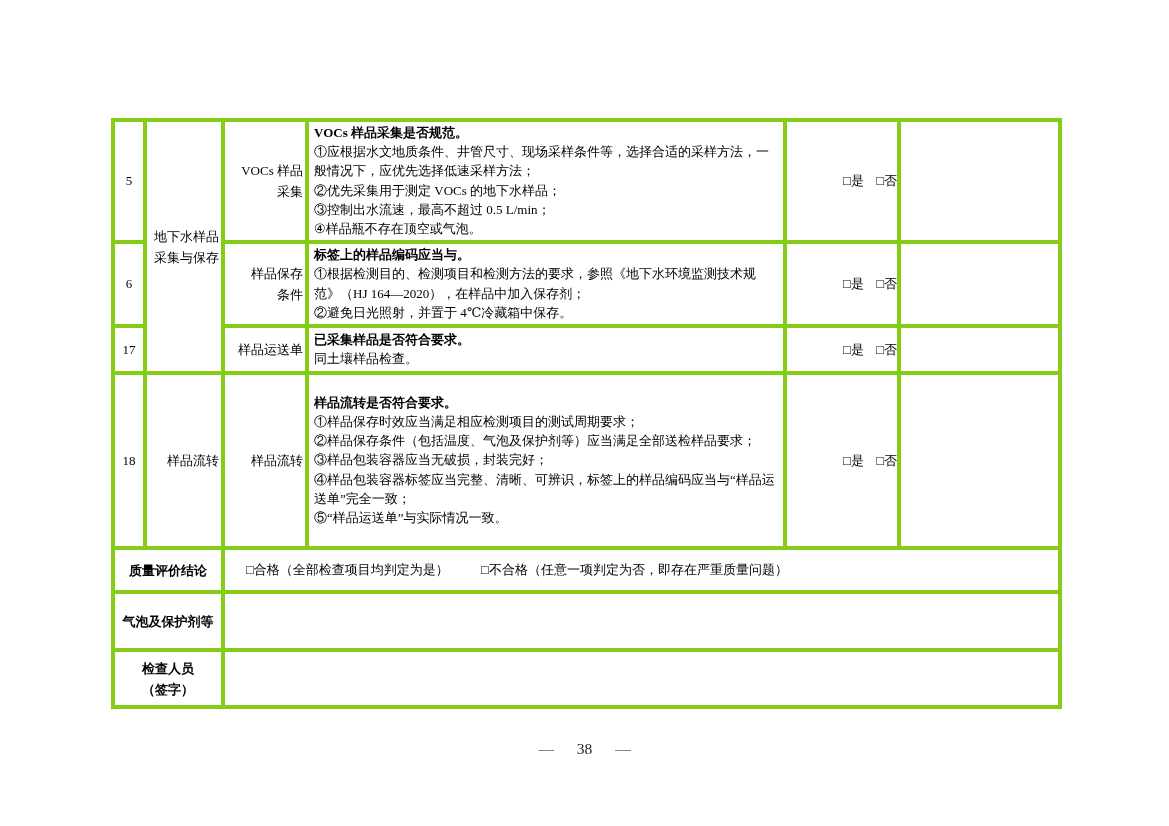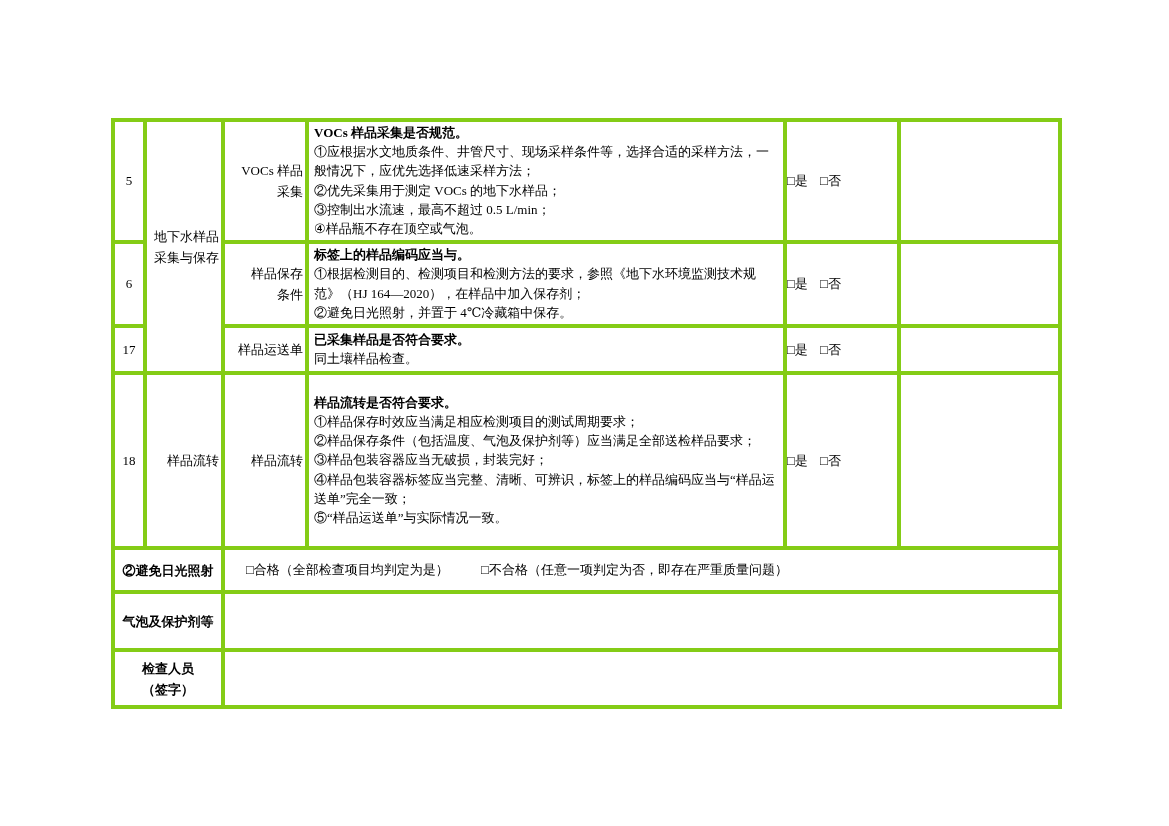--- a/index.html
+++ b/index.html
@@ -31,21 +31,21 @@
   .num-cell { text-align: center; }
   .cat-cell, .sub-cell {
     text-align: right;
     white-space: pre-line;
     line-height: 21px;
     padding: 0 2px;
   }
   .desc-cell { padding: 1px 6px 2px 5px; line-height: 19.2px; }
   .desc-title { font-weight: bold; }
   .desc-points { white-space: pre-line; }
-  .check-cell { text-align: left; white-space: nowrap; }
+  .check-cell { text-align: right; white-space: nowrap; }
   .check-cell .opt { display: inline-block; }
   .check-cell .opt + .opt { margin-left: 9px; }
   .notes-cell { background: #fff; }
   .label-cell {
     text-align: center;
     font-weight: bold;
     white-space: pre-line;
     line-height: 21px;
     font-size: 14.8px;
   }
@@ -142,34 +142,39 @@
 ⑤“样品运送单”与实际情况一致。</div>
       </td>
       <td class="check-cell">
         <span class="opt">□是</span>
         <span class="opt">□否</span>
       </td>
       <td class="notes-cell"></td>
     </tr>
 
     <tr style="height:44px">
-      <td class="label-cell" colspan="2">②避免日光照射</td>
+      <td class="label-cell" colspan="2">质量评价结论</td>
       <td class="wide-cell" colspan="4">
         <span class="opt-pass">□合格（全部检查项目均判定为是）</span>
         <span class="opt-fail">□不合格（任意一项判定为否，即存在严重质量问题）</span>
       </td>
     </tr>
 
     <tr style="height:58px">
       <td class="label-cell" colspan="2">气泡及保护剂等</td>
       <td class="wide-cell" colspan="4"></td>
     </tr>
 
     <tr style="height:57px">
       <td class="label-cell" colspan="2">检查人员
 （签字）</td>
       <td class="wide-cell" colspan="4"></td>
     </tr>
   </tbody>
     </table>
 
+  <div class="footer">
+    <span class="dash">—</span>
+    <span class="pnum">38</span>
+    <span class="dash">—</span>
+  </div>
 
 </div>
 
 </body></html>

